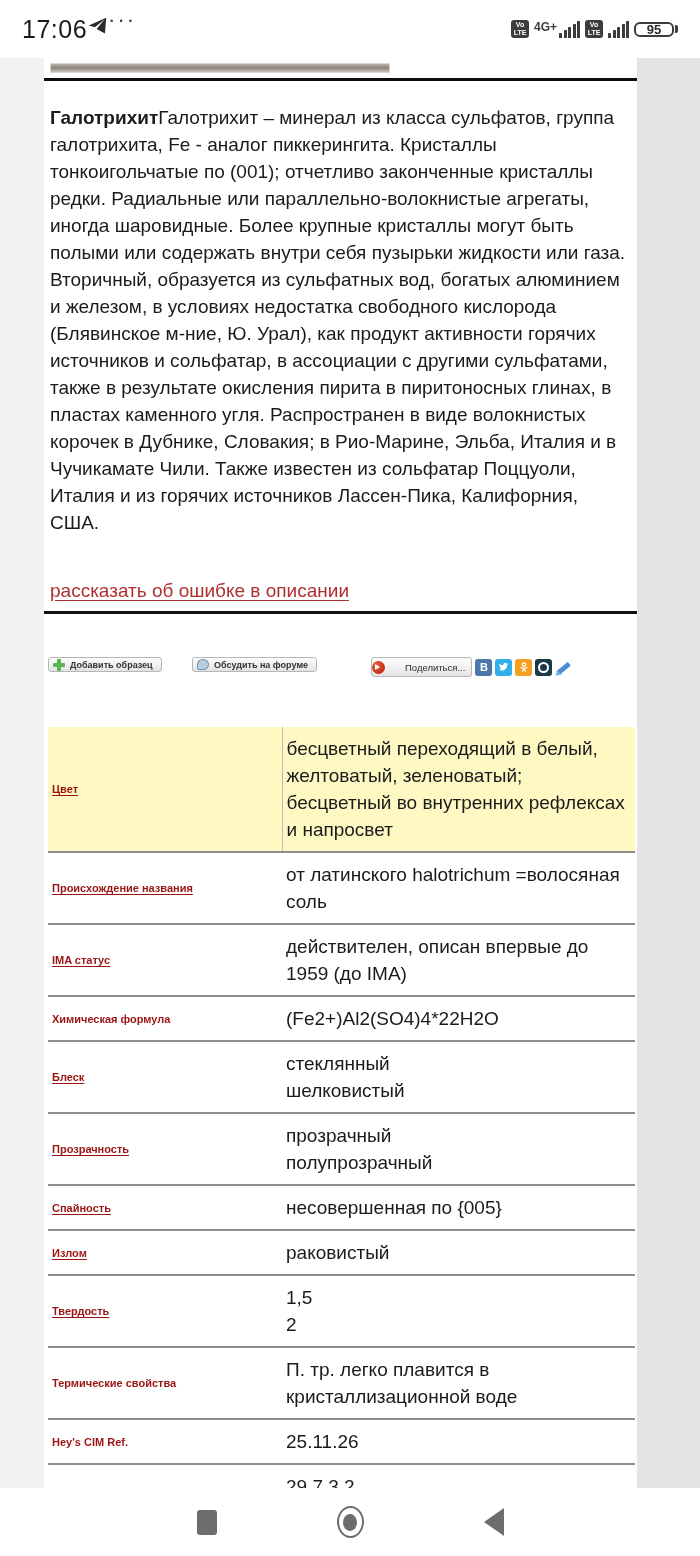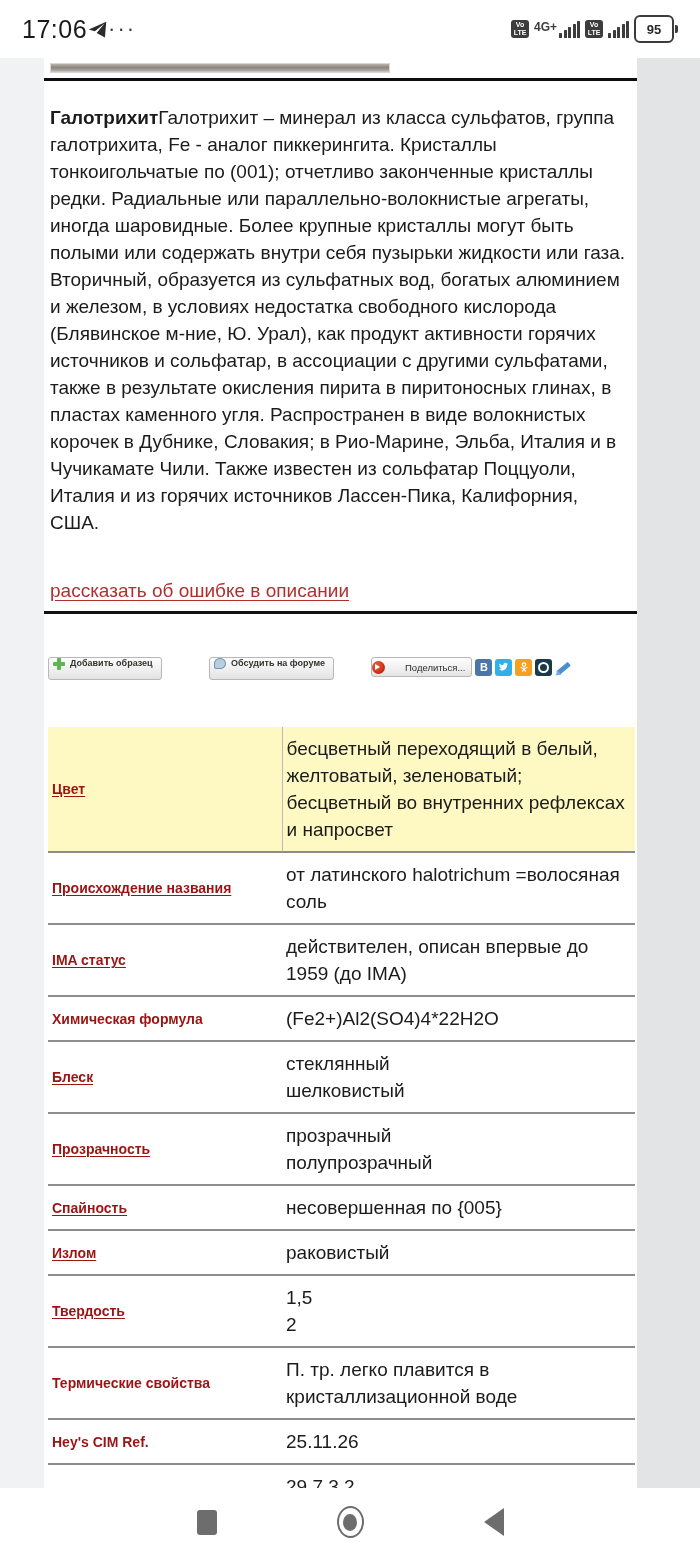--- a/index.html
+++ b/index.html
@@ -11,21 +11,21 @@
   }
   #root { position: relative; width: 700px; height: 1556px; background: #ffffff; }
 
   
   .statusbar {
     position: absolute; top: 0; left: 0; width: 700px; height: 58px;
     background: #ffffff;
     display: flex; align-items: center; justify-content: space-between;
     padding: 0 22px;
   }
-  .sb-left { display: flex; align-items: center; gap: 0; }
+  .sb-left { display: flex; gap: 0; }
   .sb-clock { font-size: 25px; color: #1a1a1a; letter-spacing: .5px; }
   .sb-telegram { width: 21px; height: 21px; display: block; }
   .sb-dots { font-size: 22px; color: #3a3a3a; letter-spacing: 2px; line-height: 10px; }
   .sb-right { display: flex; align-items: center; gap: 5px; }
   .volte {
     width: 18px; height: 18px; background: #3c3c3c; border-radius: 3px;
     color: #fff; font-size: 7px; font-weight: bold; line-height: 8px;
     display: flex; flex-direction: column; align-items: center; justify-content: center;
     font-family: "Liberation Sans", sans-serif;
   }
@@ -35,21 +35,21 @@
   .bars i { display: block; width: 3px; background: #3c3c3c; border-radius: .5px; }
   .bars i:nth-child(1){ height: 5px; }
   .bars i:nth-child(2){ height: 8px; }
   .bars i:nth-child(3){ height: 11px; }
   .bars i:nth-child(4){ height: 14px; }
   .bars i:nth-child(5){ height: 17px; }
   .batt {
     display: flex; align-items: center;
   }
   .batt-body {
-    border: 2px solid #3c3c3c; border-radius: 6px; height: 28px; min-width: 40px;
+    border: 2px solid #3c3c3c; border-radius: 6px; height: 15px; min-width: 40px;
     display: flex; align-items: center; justify-content: center;
     font-size: 13px; color: #2a2a2a; font-weight: 600; padding: 0 5px;
   }
   .batt-cap { width: 3px; height: 8px; background: #3c3c3c; border-radius: 0 2px 2px 0; margin-left: 1px; }
 
   
   .page {
     position: absolute; top: 58px; left: 0; width: 700px; height: 1430px;
     background: #f0f2f4;
   }
@@ -89,28 +89,28 @@
     text-underline-offset: 3px;
   }
   .hr-black2 {
     position: absolute; top: 553px; left: 0px; width: 593px; height: 3px;
     background: #111;
   }
 
   
   .toolbar { position: absolute; left: 4px; top: 599px; width: 589px; height: 22px; }
   .btn-pill {
-    position: absolute; top: 0; height: 23px;
+    position: absolute; top: 0; height: 15px;
     background: linear-gradient(180deg,#fdfdfd 0%,#f0f0f0 52%,#e3e3e3 100%);
     border: 1px solid #b7b7b7; border-radius: 3px;
-    display: flex; align-items: flex-start; gap: 5px; padding: 0 8px 0 4px;
+    display: flex; align-items: center; gap: 5px; padding: 0 8px 0 4px;
     font-size: 9px; color: #33332f; font-weight: bold; white-space: nowrap;
   }
   .btn-add { left: 0px; }
-  .btn-forum { left: 161px; }
+  .btn-forum { left: 144px; }
   .ic-plus {
     width: 12px; height: 12px; position: relative; flex: none;
   }
   .ic-plus::before, .ic-plus::after {
     content: ""; position: absolute; background: #5ab552; border-radius: 1px;
   }
   .ic-plus::before { left: 4px; top: 0; width: 4px; height: 12px; }
   .ic-plus::after { top: 4px; left: 0; width: 12px; height: 4px; }
   .ic-bubble {
     width: 12px; height: 11px; flex: none; border-radius: 50% 50% 50% 2px;
@@ -165,21 +165,21 @@
 
   
   .ptable {
     position: absolute; left: 4px; top: 669px; width: 587px;
     border-collapse: collapse;
   }
   .ptable tr { border-bottom: 2px solid #8d8d8d; }
   .ptable td { vertical-align: middle; padding: 0; }
   .ptable .lab {
     width: 234px; padding: 6px 10px 6px 4px;
-    font-size: 14px; font-weight: bold; color: #9b1414; line-height: 14px;
+    font-size: 11px; font-weight: bold; color: #9b1414; line-height: 14px;
   }
   .ptable .lab .u { text-decoration: underline; text-underline-offset: 2px; }
   .ptable .val {
     padding: 8px 8px 8px 4px;
     font-size: 19px; color: #1b1b1b; line-height: 27px; white-space: pre-line;
   }
   .row-hl { background: #c9c9c9; }
   .row-hl .lab, .row-hl .val { background: #fef9c3; }
   .row-hl .val { border-left: 1px solid #bcbcbc; }
 

